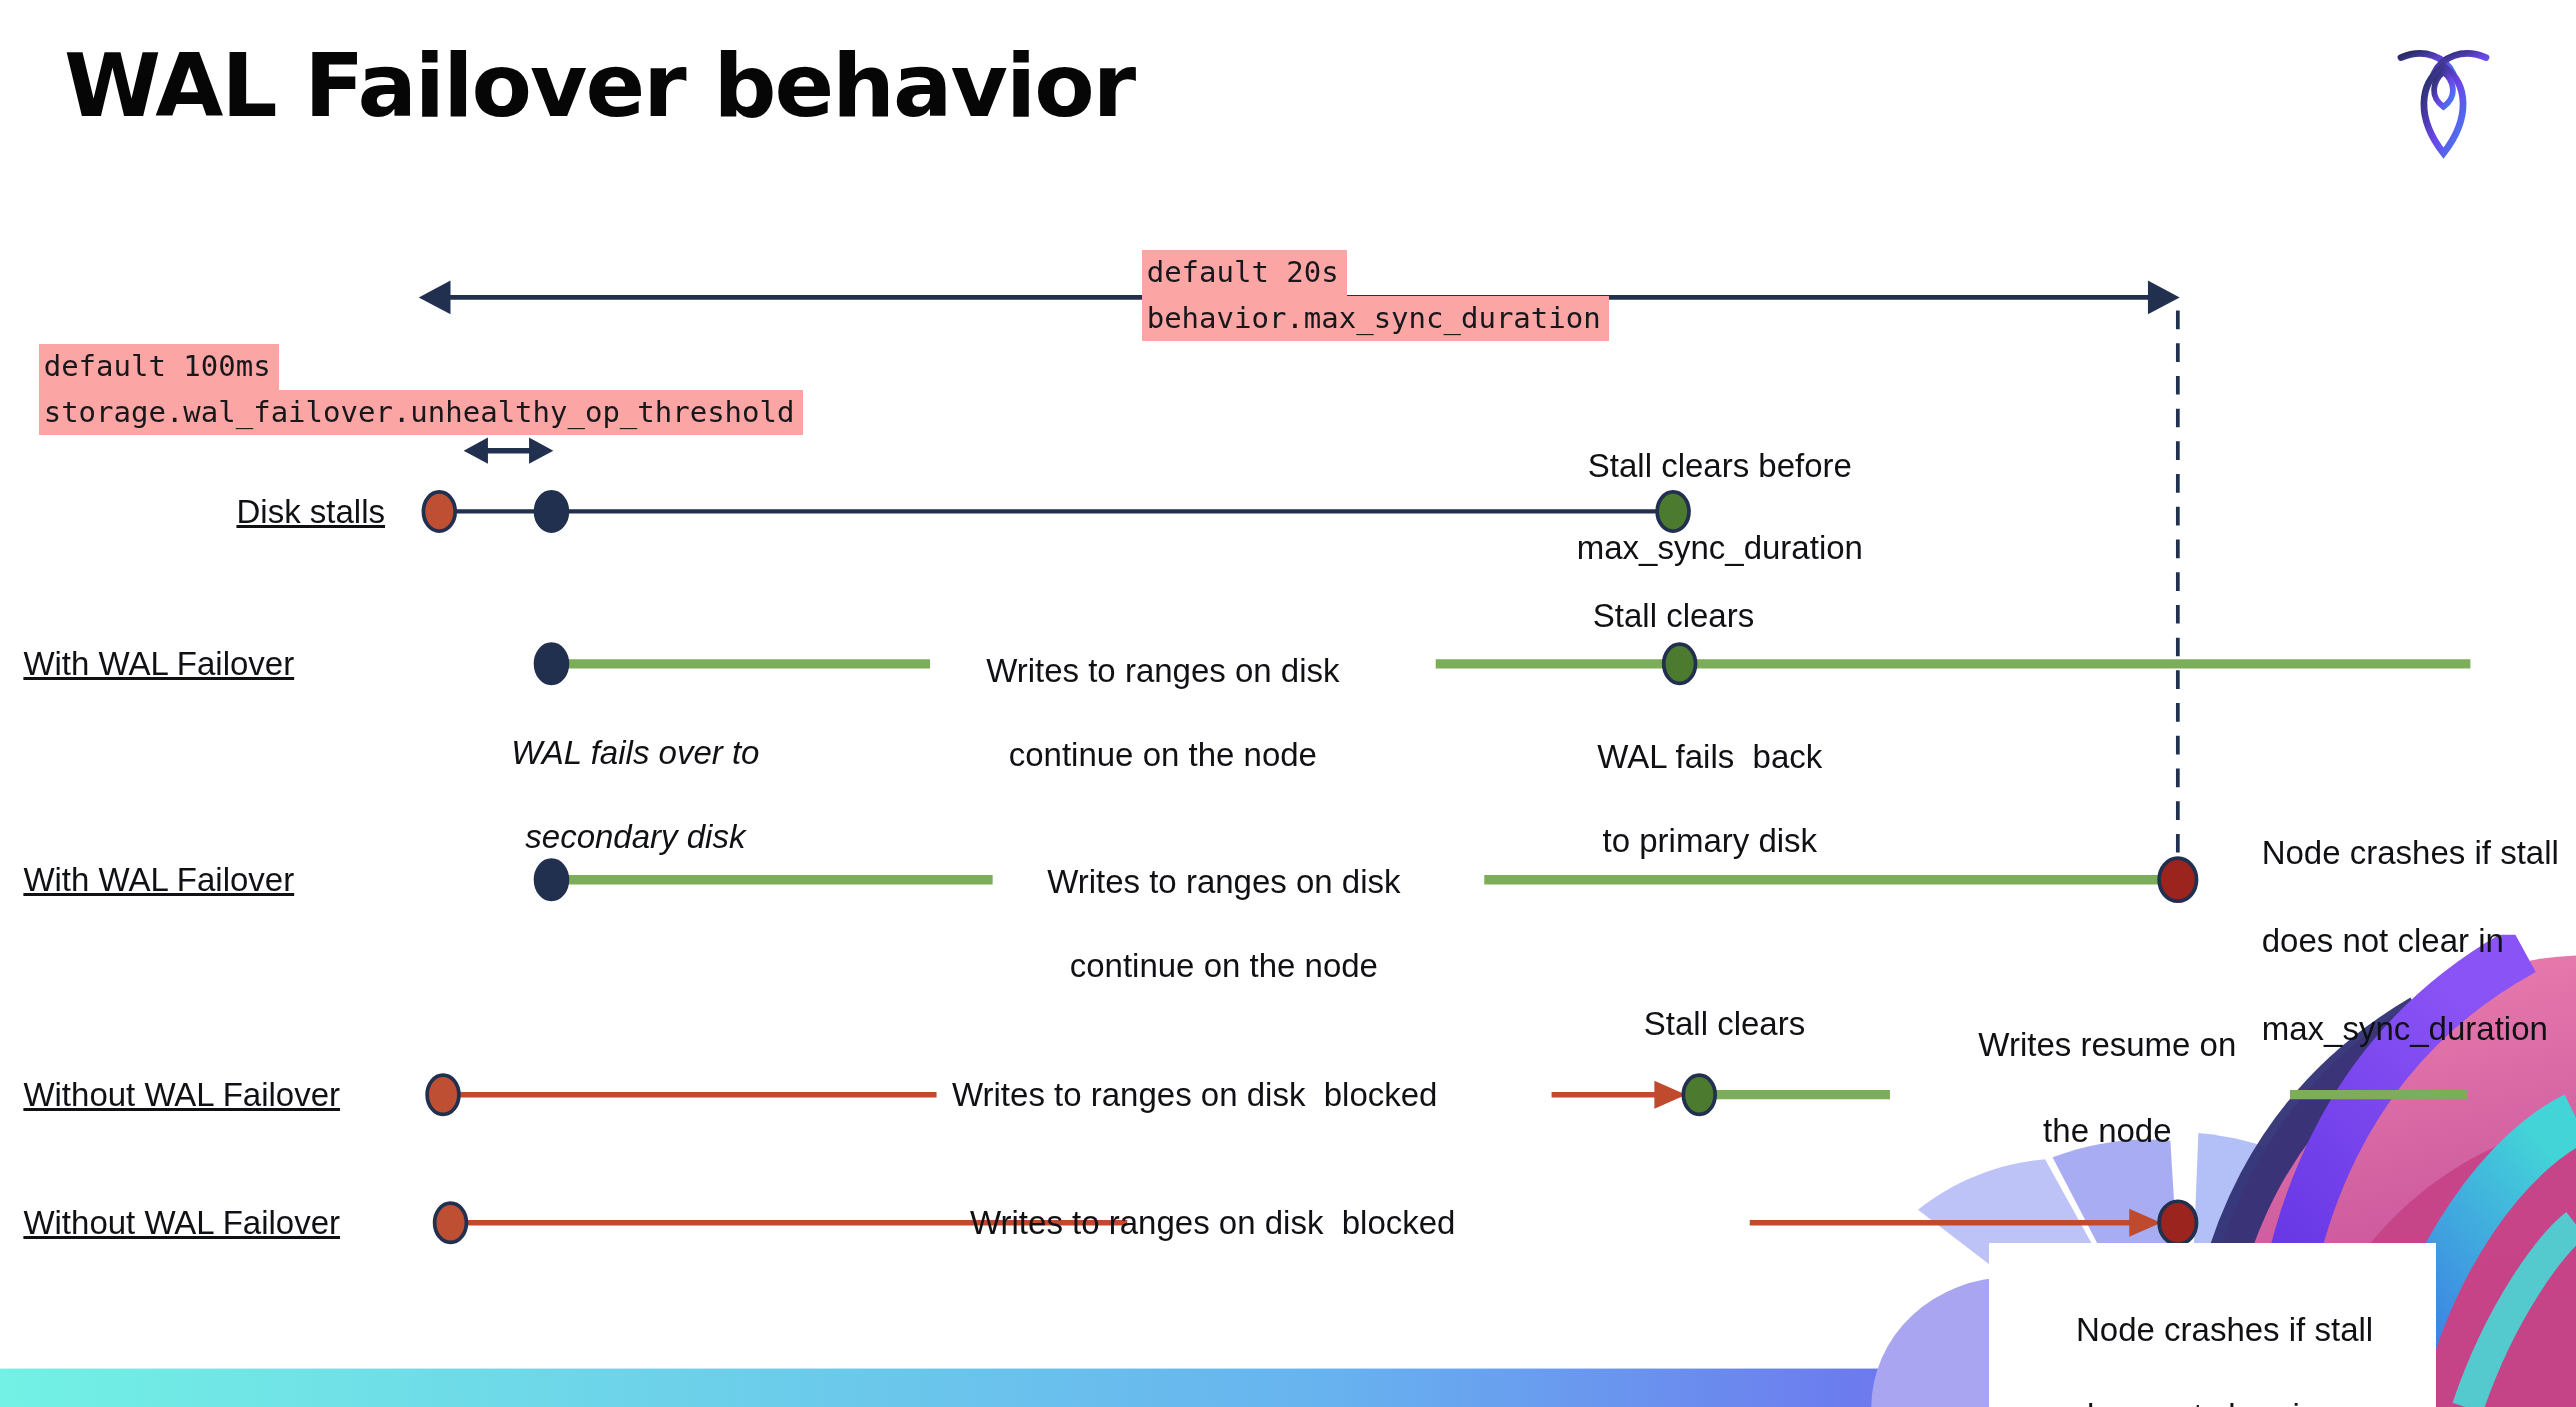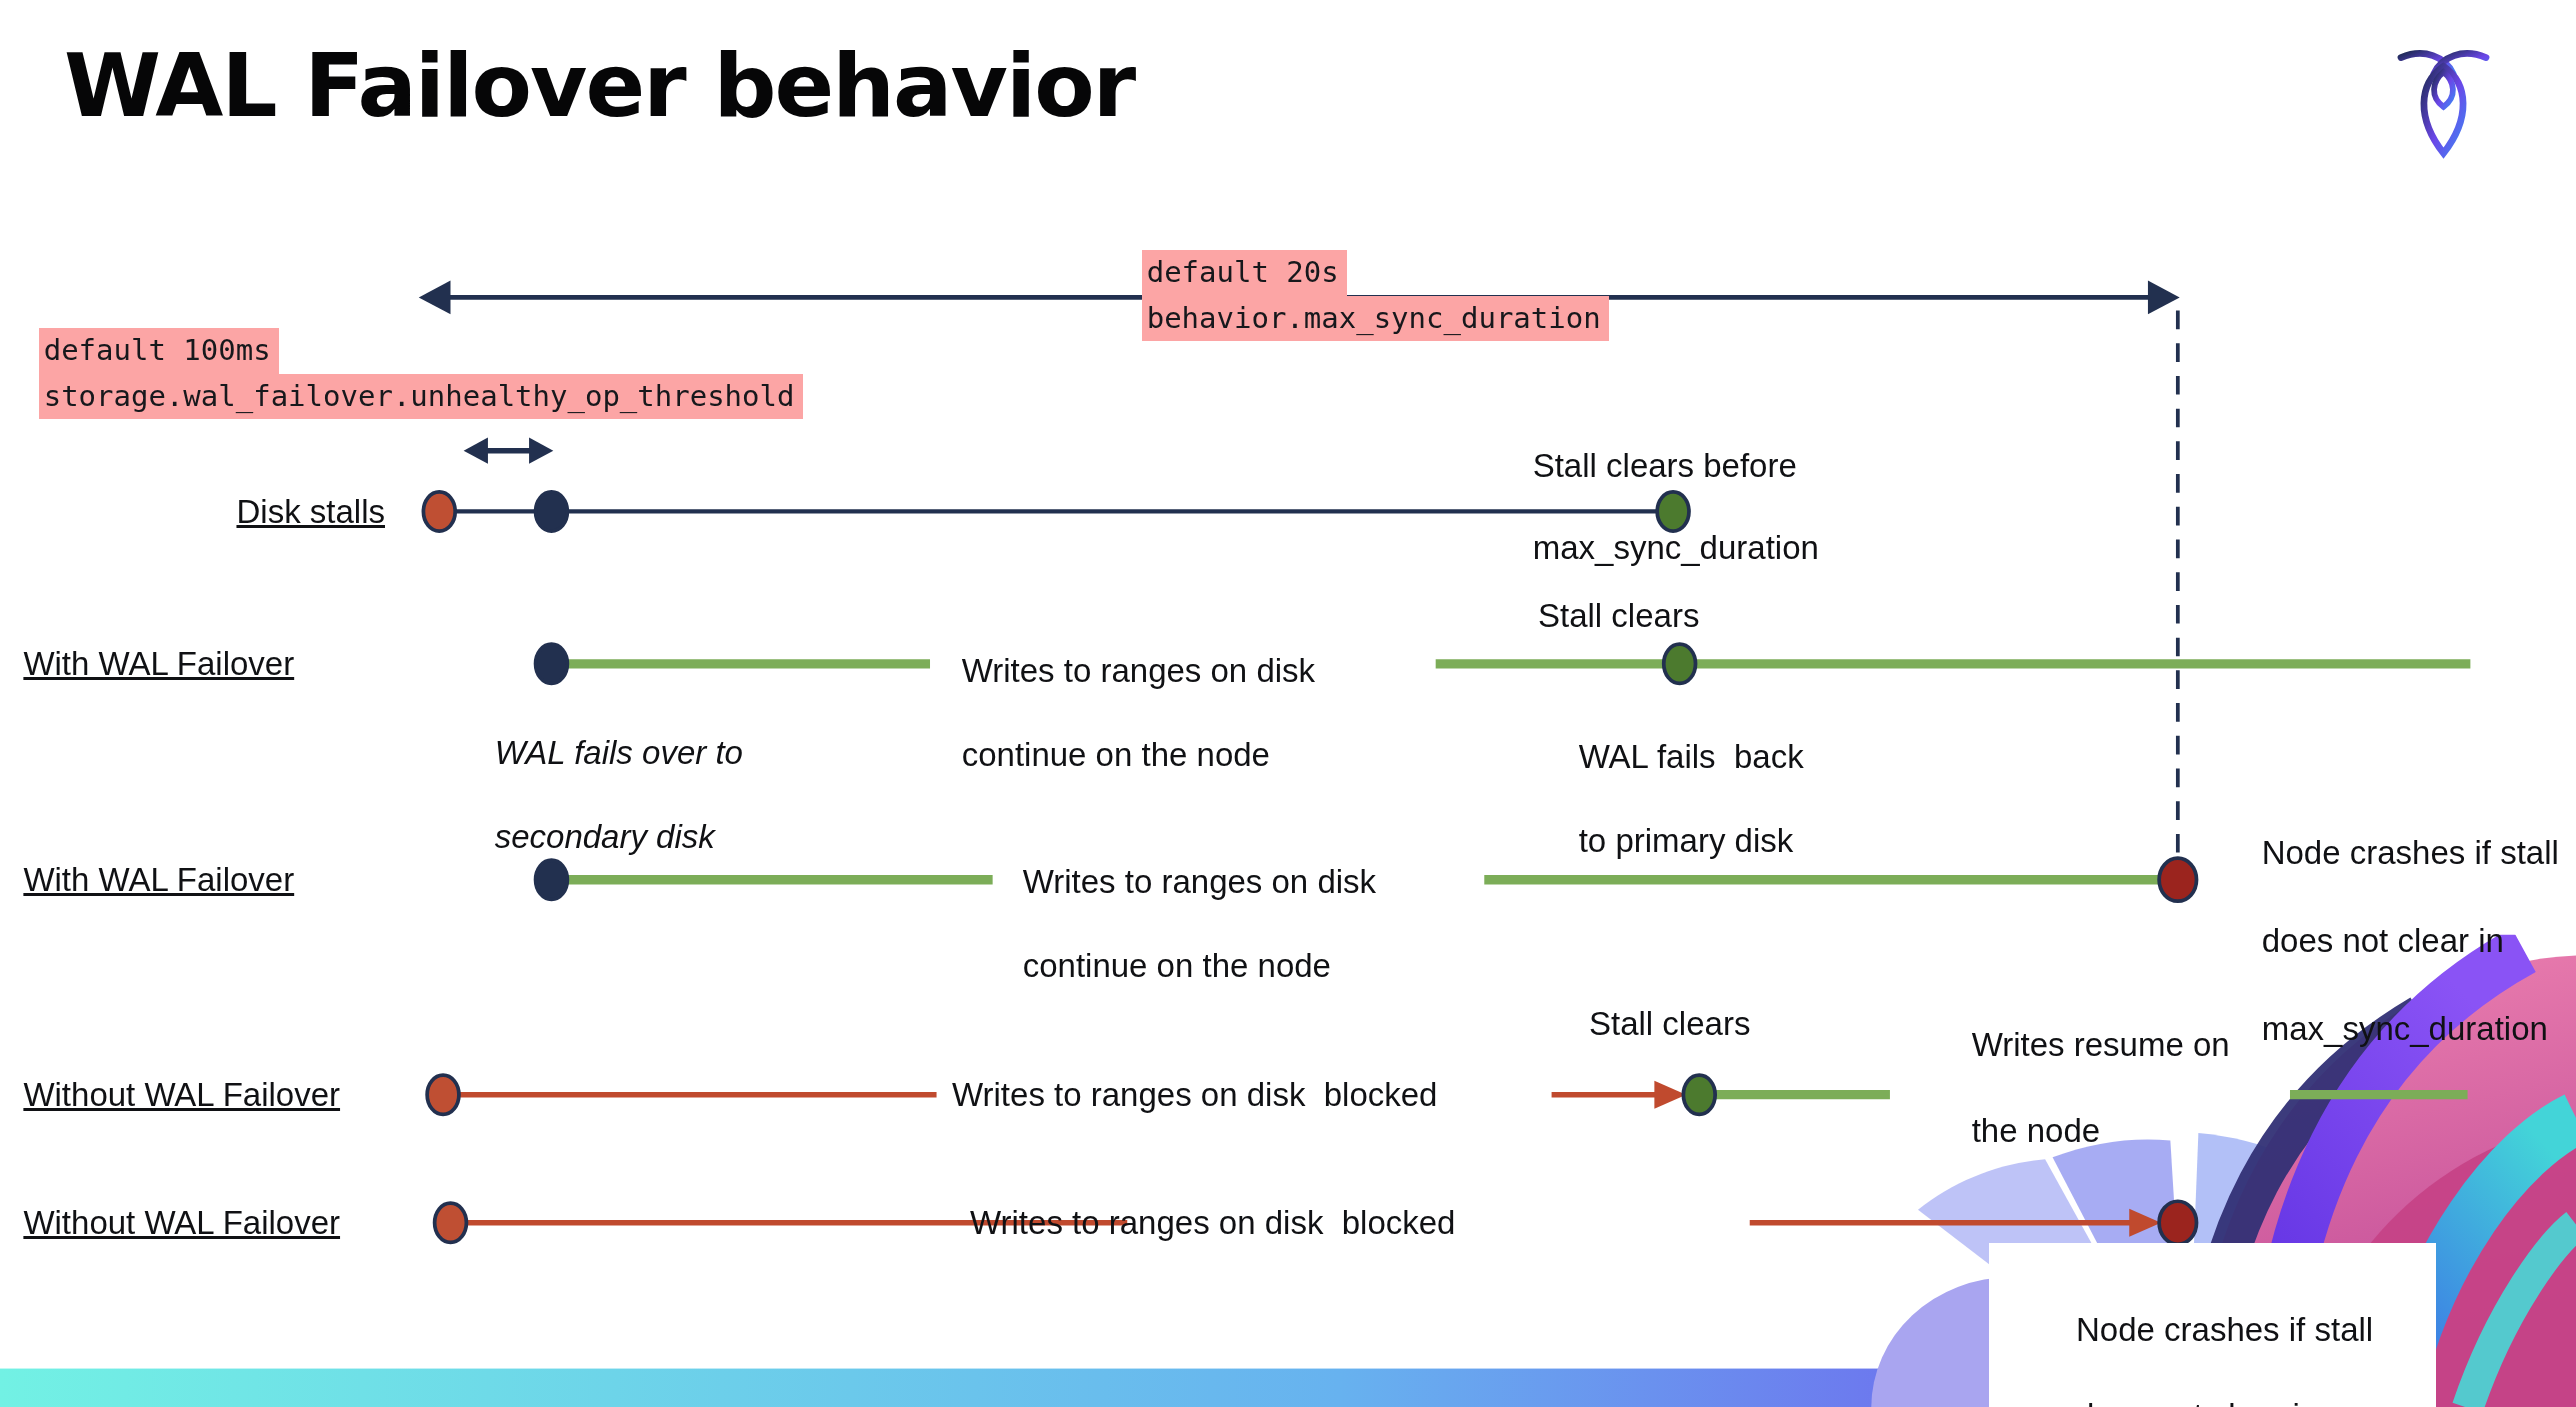--- a/index.html
+++ b/index.html
@@ -8,21 +8,21 @@
     background:#ffffff; font-family:"Liberation Sans", sans-serif; color:#101114;
   }
   .abs{position:absolute;}
   .title{
     left:62px; top:32px; font-size:88px; font-weight:800; letter-spacing:-1.9px;
     color:#060607; font-family:"DejaVu Sans", "Liberation Sans", sans-serif;
   }
   .code-label{ font-family:"DejaVu Sans Mono", monospace; font-size:29px; color:#17181c; line-height:42px; }
   .code-label span{ background:#fca5a5; padding:0.9px 8.4px 2.8px 4.7px; display:inline-block; }
   .lbl{ font-size:33px; line-height:43px; color:#101114; white-space:pre-wrap; }
-  .center{ }
+  .center{ text-align:center; }
   .nowrap{ white-space:pre; }
   .row-label{ font-size:33px; line-height:45px; color:#101114;text-decoration:underline; }
   .crash-box{
     left:1989px; top:1243px; width:447px; height:165px; background:#ffffff;
     padding:22.4px 0 0 32px; box-sizing:border-box;
   }
   svg{display:block;}
 </style>
 </head>
 <body>
@@ -141,21 +141,21 @@
     </g>
   </svg>
 
   <h1 class="abs title" style="margin:2px">WAL Failover behavior</h1>
 
   <div class="abs code-label" style="left:1142px; top:250px;">
     <span>default 20s</span><br>
     <span>behavior.max_sync_duration</span>
   </div>
 
-  <div class="abs code-label" style="left:39px; top:328px;">
+  <div class="abs code-label" style="left:39px; top:344px;">
     <span>default 100ms</span><br>
     <span>storage.wal_failover.unhealthy_op_threshold</span>
   </div>
 
   <div class="abs row-label" style="left:0; top:489px; width:385px; text-align:right;">Disk stalls</div>
   <div class="abs row-label" style="left:23.4px; top:641px;">With WAL Failover</div>
   <div class="abs row-label" style="left:23.4px; top:857px;">With WAL Failover</div>
   <div class="abs row-label" style="left:23.4px; top:1072px;">Without WAL Failover</div>
   <div class="abs row-label" style="left:23.4px; top:1200px;">Without WAL Failover</div>
 

